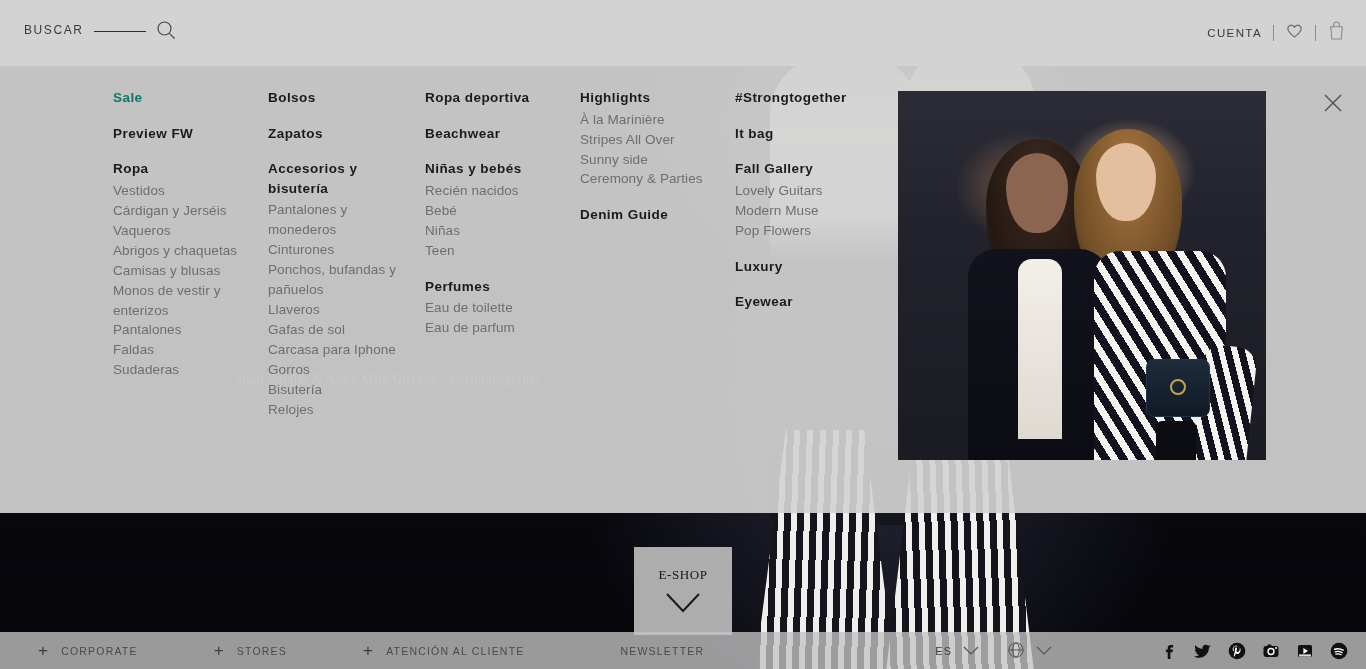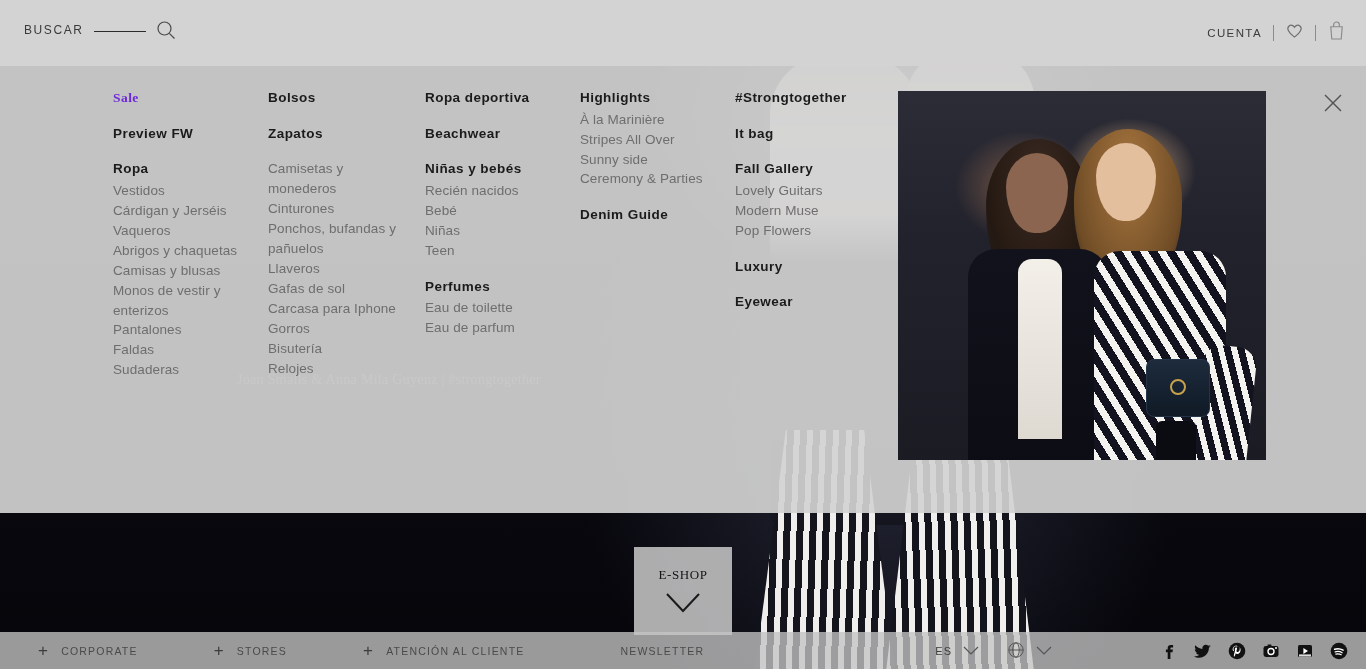--- a/index.html
+++ b/index.html
@@ -122,21 +122,21 @@
   #col-2 { width:155px; }
   #col-3 { width:155px; }
   #col-4 { width:170px; }
 
   .grp { margin-bottom:16px; }
   .grp-title {
     font-size:13.5px; font-weight:bold; color:#1b1b1b;
     letter-spacing:.45px; line-height:1.45; margin-bottom:2px;
     cursor:pointer;
   }
-  .grp-title.sale { color:#6d28d9;font-family:Liberation Serif, serif; }
+  .grp-title.sale { color:#0f766e; }
   .grp.solo { margin-bottom:16px; }
   .grp-item {
     font-size:13.5px; color:#6e6e6e; line-height:1.48;
     letter-spacing:.1px; cursor:pointer;
   }
 
   
   #menu-promo {
     position:absolute; left:898px; top:71px; width:368px; height:369px;
     background:
@@ -287,21 +287,22 @@
     </div>
 
     <div class="menu-col" id="col-1">
       <div class="grp solo">
         <div class="grp-title">Bolsos</div>
       </div>
       <div class="grp solo">
         <div class="grp-title">Zapatos</div>
       </div>
       <div class="grp">
-        <div class="grp-item">Camisetas y monederos</div>
+        <div class="grp-title">Accesorios y bisutería</div>
+        <div class="grp-item">Pantalones y monederos</div>
         <div class="grp-item">Cinturones</div>
         <div class="grp-item">Ponchos, bufandas y pañuelos</div>
         <div class="grp-item">Llaveros</div>
         <div class="grp-item">Gafas de sol</div>
         <div class="grp-item">Carcasa para Iphone</div>
         <div class="grp-item">Gorros</div>
         <div class="grp-item">Bisutería</div>
         <div class="grp-item">Relojes</div>
       </div>
     </div>

